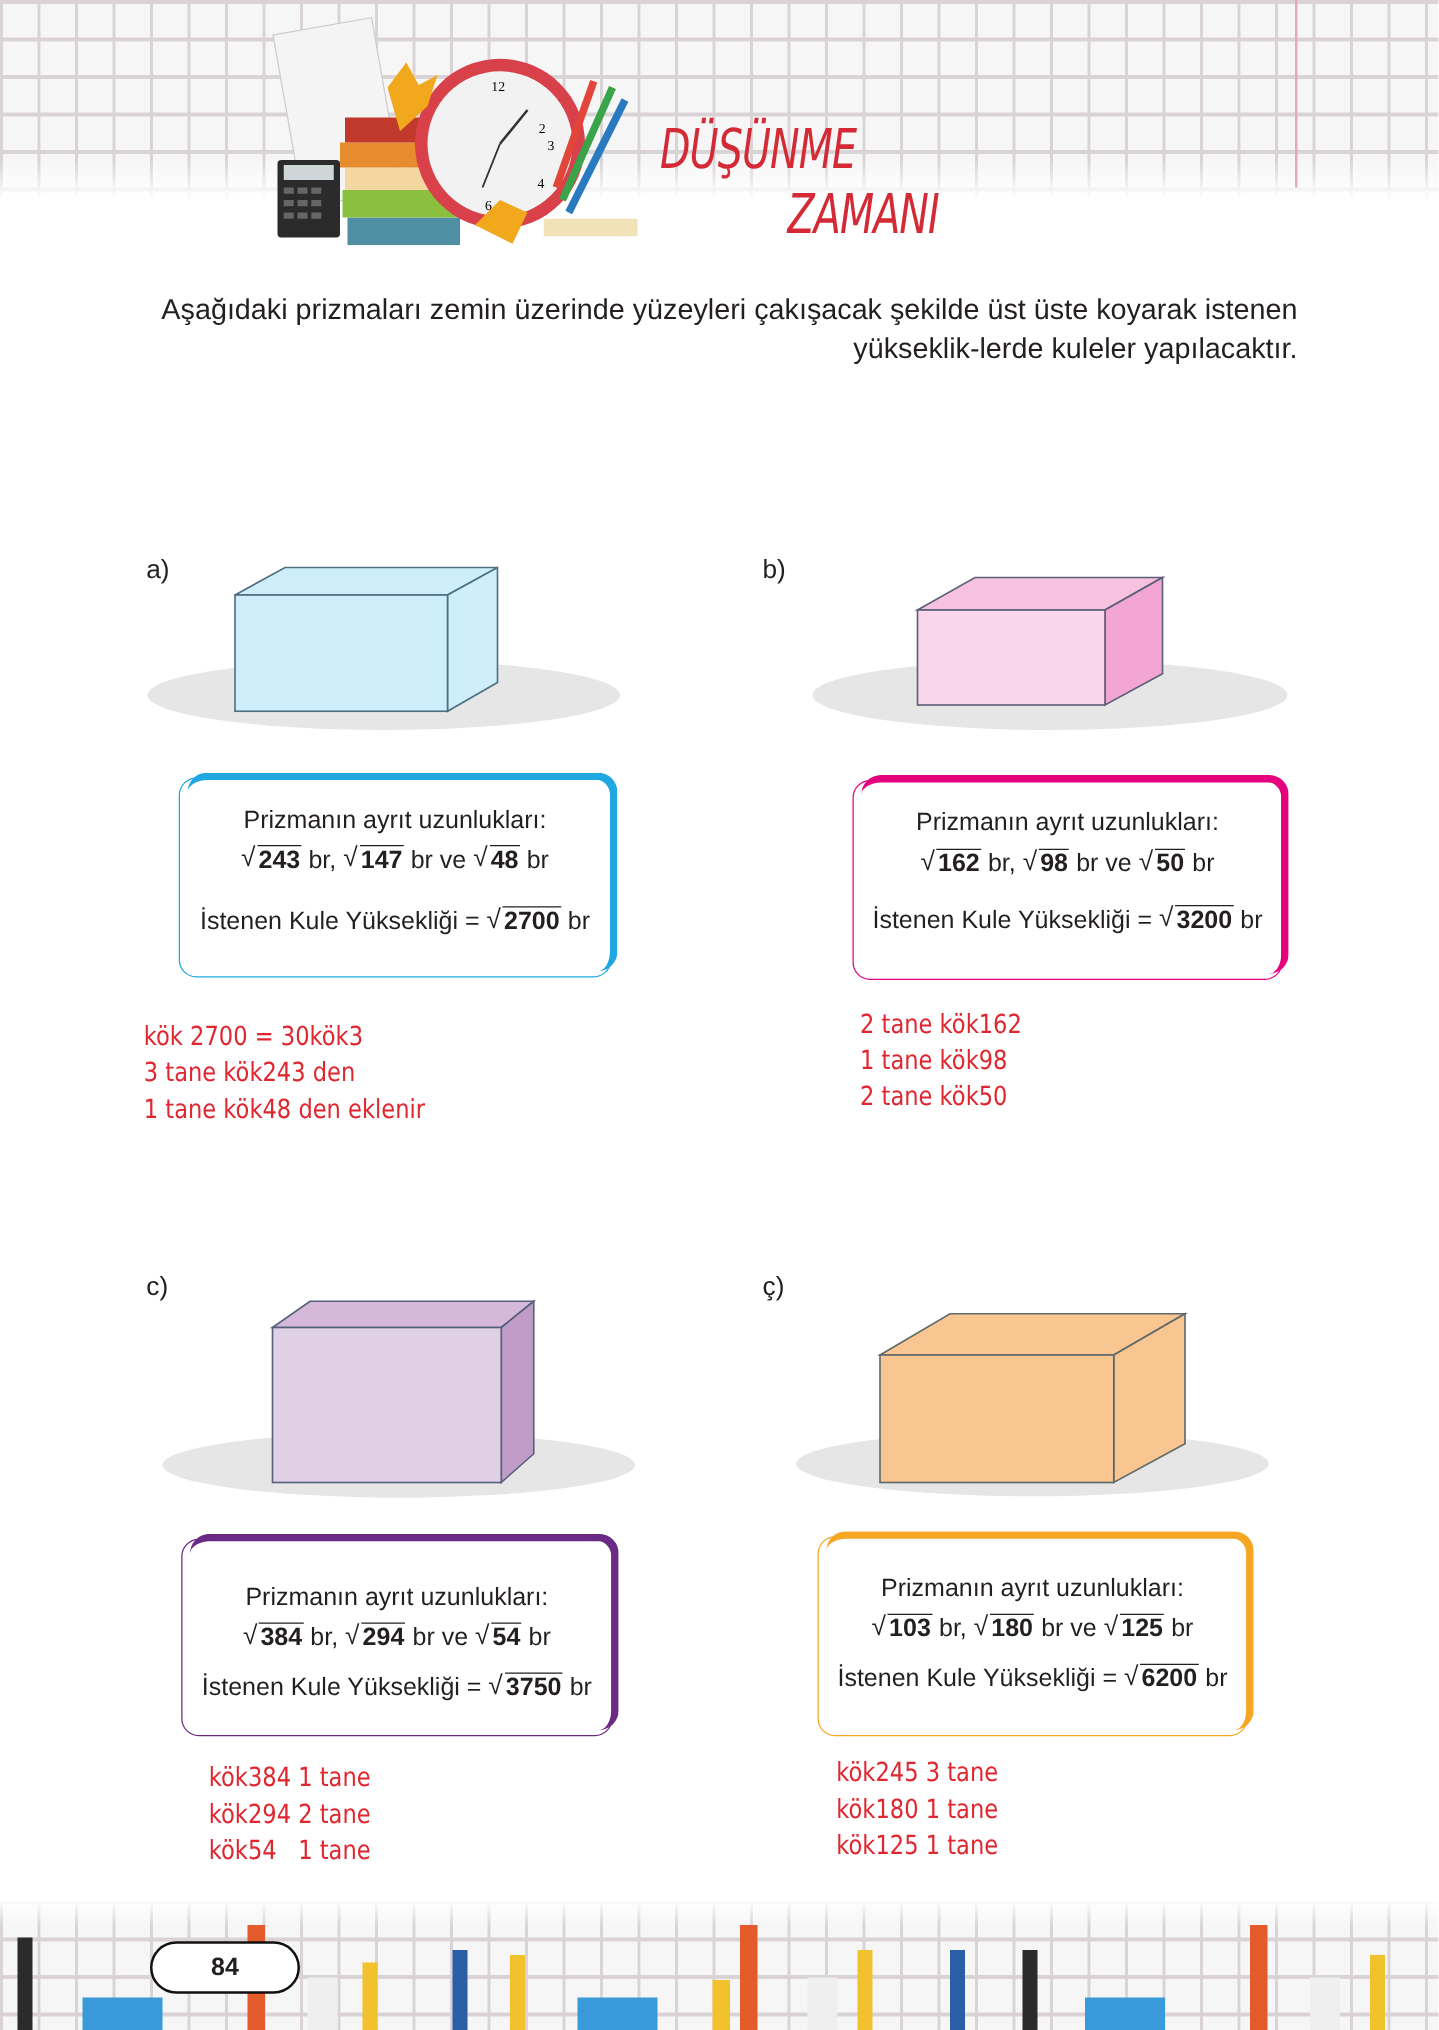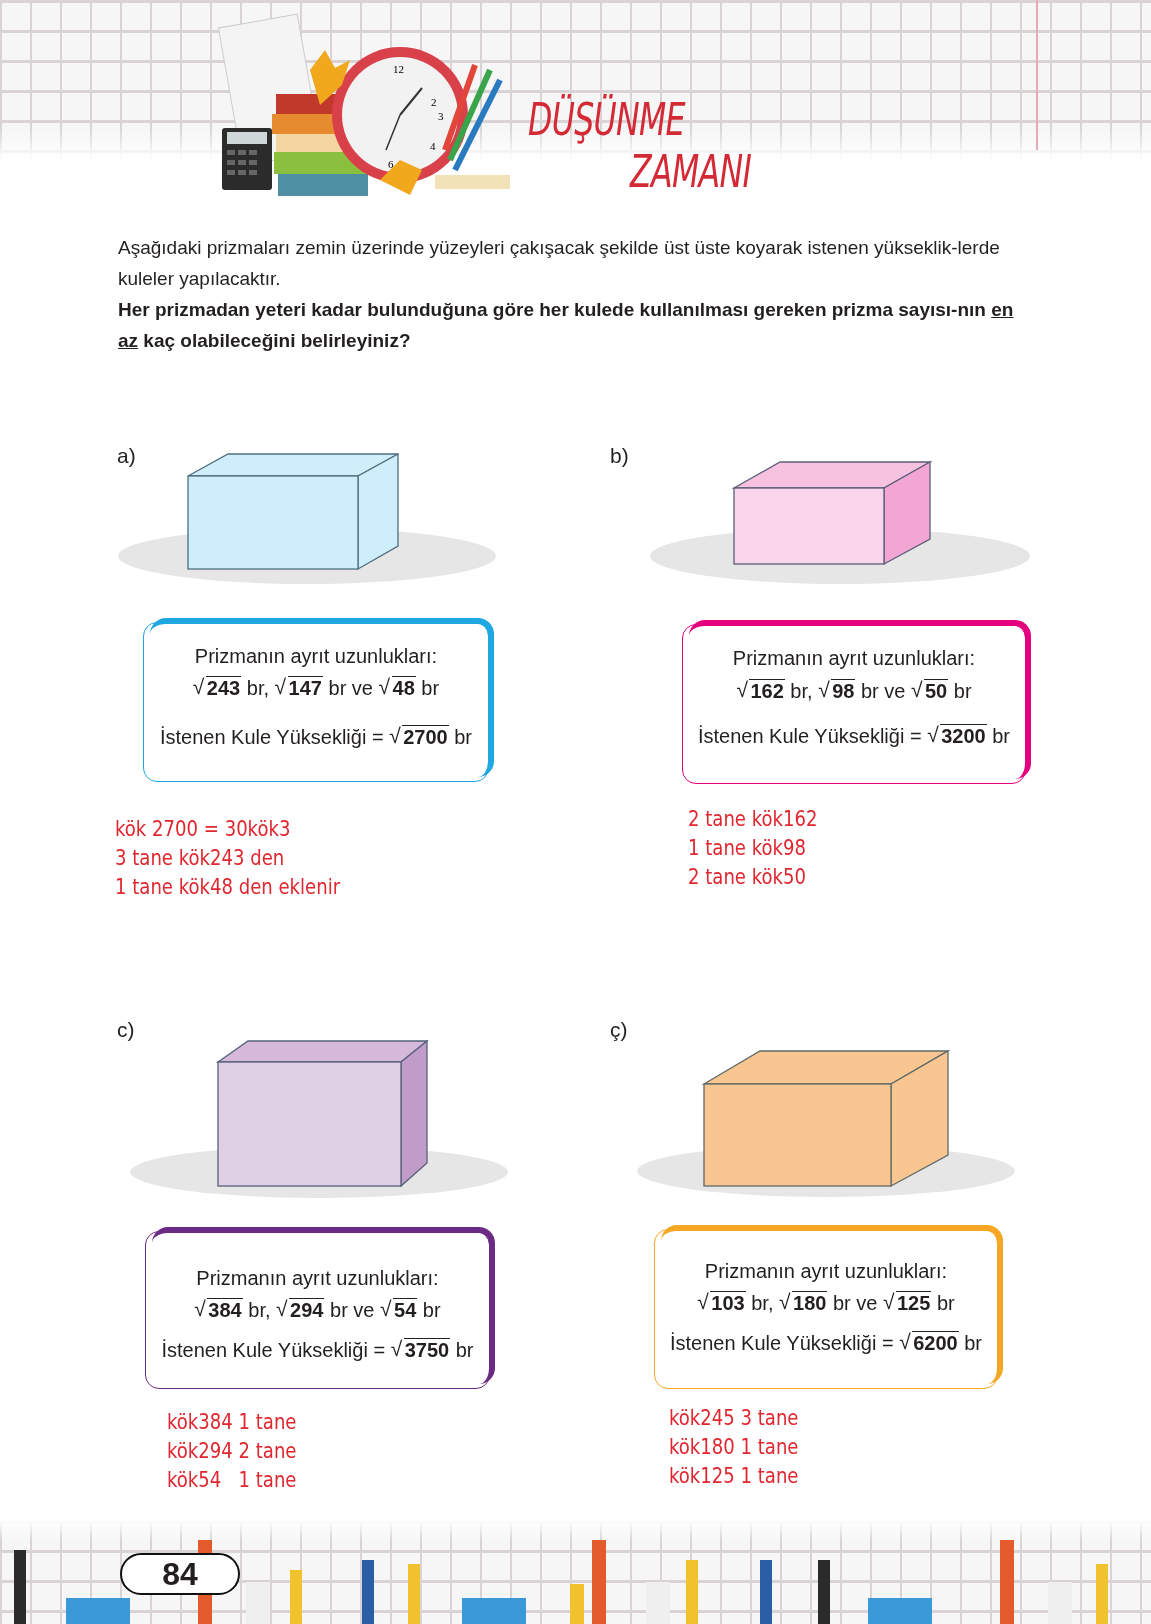--- a/index.html
+++ b/index.html
@@ -27,21 +27,21 @@
 
   .header-art { position: absolute; left: 200px; top: 10px; width: 340px; height: 190px; }
   .title1, .title2 {
     position: absolute; font-family: "DejaVu Sans", sans-serif;
     color: #d42a36; font-style: italic; letter-spacing: -1px; transform: scaleX(0.72);
     transform-origin: left top; font-size: 44px;
   }
   .title1 { left: 528px; top: 94px; }
   .title2 { left: 630px; top: 146px; }
 
-  .intro { position: absolute; left: 118px; top: 232px; width: 920px; font-size: 19px; line-height: 31px; }
+  .intro { position: absolute; left: 118px; top: 232px; width: 920px; font-size: 23px; line-height: 31px; text-align: right; }
   .intro .q { font-weight: bold; }
   .intro u { text-decoration: underline; }
 
   .part-label { position: absolute; font-size: 21px; }
 
   .shadow { position: absolute; background: #e6e6e6; border-radius: 50%; }
   svg.prism { position: absolute; overflow: visible; }
 
   .card {
     position: absolute; background: #fff; border: 1.5px solid; border-radius: 14px;
@@ -56,21 +56,21 @@
   .sqrt { display: inline-block; position: relative; padding-left: 13px; }
   .sqrt .rad { position: absolute; left: 0; top: -2px; font-size: 21px; }
   .sqrt .num { border-top: 1.5px solid #231f20; padding: 0 1px; font-weight: bold; }
 
   .note { position: absolute; color: #e0262f; font-size: 21px; line-height: 29px; font-family: "DejaVu Sans", sans-serif; transform: scaleX(0.86); transform-origin: left top; }
 
   .footer-art { position: absolute; left: 0; top: 1520px; width: 1151px; height: 104px; }
   .page-num {
     position: absolute; left: 120px; top: 1553px; width: 120px; height: 42px;
     border: 2.5px solid #111; border-radius: 24px; background: #fff; box-sizing: border-box;
-    text-align: center; font-weight: bold; font-size: 32px; line-height: 38px;
+    text-align: center; font-weight: bold; font-size: 20px; line-height: 38px;
   }
 </style>
 </head>
 <body>
 
 <div class="grid-bg grid-top"></div>
 <div class="margin-line"></div>
 
 <svg class="header-art" viewBox="0 0 340 190">
 
@@ -126,21 +126,20 @@
   </g>
 
   <rect x="235" y="165" width="75" height="14" fill="#f2e2b8"></rect>
 </svg>
 
 <div class="title1">DÜŞÜNME</div>
 <div class="title2">ZAMANI</div>
 
 <div class="intro">
   <div>Aşağıdaki prizmaları zemin üzerinde yüzeyleri çakışacak şekilde üst üste koyarak istenen yükseklik-lerde kuleler yapılacaktır.</div>
-  <div class="q"><span>Her prizmadan yeteri kadar bulunduğuna göre her kulede kullanılması gereken prizma sayısı-nın </span><u>en az</u><span> kaç olabileceğini belirleyiniz?</span></div>
 </div>
 
 <div class="part-label" style="left:117px; top:444px;">a)</div>
 <div class="shadow" style="left:118px; top:528px; width:378px; height:56px;"></div>
 <svg class="prism" style="left:0;top:0;" width="1151" height="1624">
   <polygon points="188,476 228,454 398,454 358,476" fill="#cdeefa" stroke="#4f6f7f" stroke-width="1.3"></polygon>
   <polygon points="358,476 398,454 398,546 358,569" fill="#cdeefa" stroke="#4f6f7f" stroke-width="1.3"></polygon>
   <rect x="188" y="476" width="170" height="93" fill="#cdeefa" stroke="#4f6f7f" stroke-width="1.3"></rect>
 </svg>
 <div class="card" style="left:133px; top:622px; width:346px; height:160px; border-color:#1ea7e1;">

